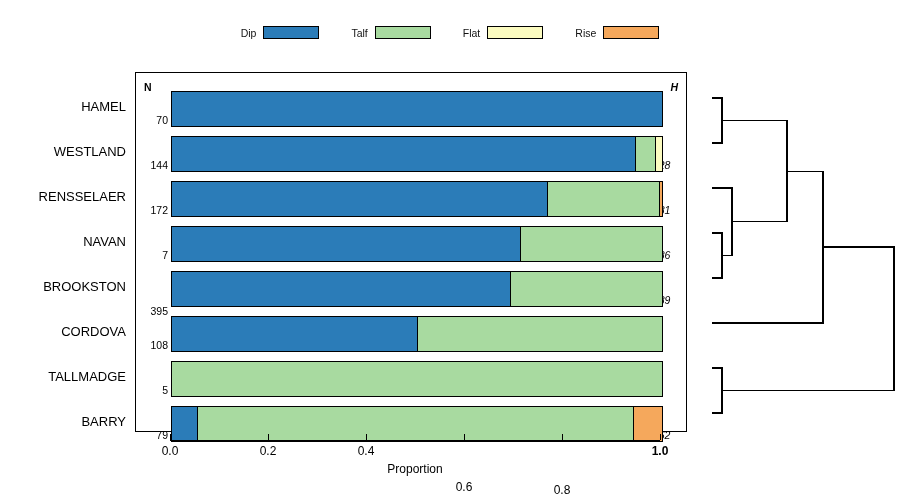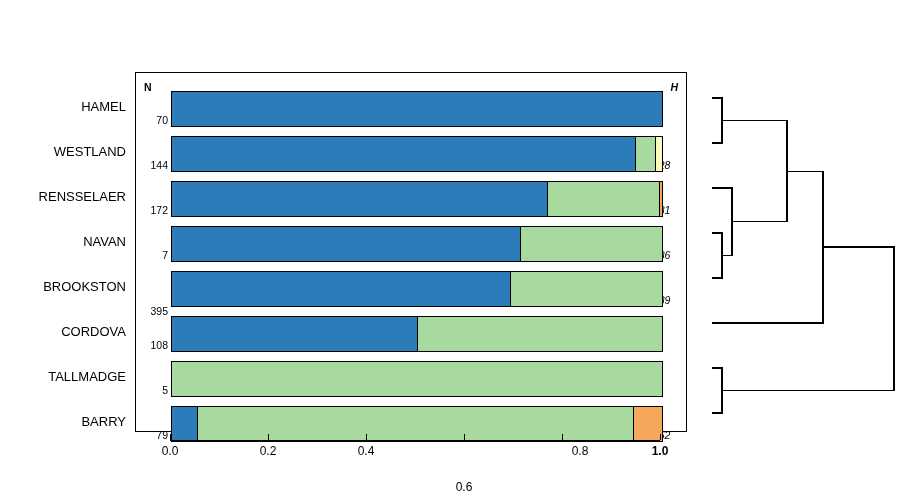--- a/index.html
+++ b/index.html
@@ -72,20 +72,38 @@
   
   .dendro{position:absolute;left:690px;top:72px;width:210px;height:360px;}
   .dendro svg{display:block;}
 </style>
 </head>
 <body>
 
 <div id="stage">
 
 
+  <div class="legend" id="legend">
+      <div class="legend-item">
+        <span class="legend-label">Dip</span>
+        <span class="legend-swatch" style="background: rgb(43, 124, 184);"></span>
+      </div>
+      <div class="legend-item">
+        <span class="legend-label">Talf</span>
+        <span class="legend-swatch" style="background: rgb(168, 218, 160);"></span>
+      </div>
+      <div class="legend-item">
+        <span class="legend-label">Flat</span>
+        <span class="legend-swatch" style="background: rgb(251, 251, 192);"></span>
+      </div>
+      <div class="legend-item">
+        <span class="legend-label">Rise</span>
+        <span class="legend-swatch" style="background: rgb(245, 168, 92);"></span>
+      </div>
+    </div>
 
   <div class="plot-frame" id="plot-frame">
     <div class="labels-col" id="labels-col">
         <div class="row-label" style="top: 26px;">HAMEL</div>
         <div class="row-label" style="top: 71px;">WESTLAND</div>
         <div class="row-label" style="top: 116px;">RENSSELAER</div>
         <div class="row-label" style="top: 161px;">NAVAN</div>
         <div class="row-label" style="top: 206px;">BROOKSTON</div>
         <div class="row-label" style="top: 251px;">CORDOVA</div>
         <div class="row-label" style="top: 296px;">TALLMADGE</div>
@@ -150,24 +168,25 @@
   <div id="axis-ticks">
       <div class="tick" style="left: 170px;"></div>
       <div class="tick-label" style="left: 170px;">0.0</div>
       <div class="tick" style="left: 268px;"></div>
       <div class="tick-label" style="left: 268px;">0.2</div>
       <div class="tick" style="left: 366px;"></div>
       <div class="tick-label" style="left: 366px;">0.4</div>
       <div class="tick" style="left: 464px;"></div>
       <div class="tick-label" style="left: 464px; margin-top: 36px;">0.6</div>
       <div class="tick" style="left: 562px;"></div>
-      <div class="tick-label" style="left: 580px;">0.8</div>
+      <div class="tick-label" style="left: 562px; margin-top: 39px;">0.8</div>
       <div class="tick" style="left: 660px;"></div>
       <div class="tick-label" style="left: 660px; font-weight: bold;">1.0</div>
     </div>
+  <div class="axis-title">Proportion</div>
 
   <div class="dendro">
     <svg width="210" height="360" viewBox="0 0 210 360">
       <g fill="none" stroke="#000" stroke-width="1.1" shape-rendering="crispEdges">
 
         <path d="M22,26 H32 V71 H22"></path>
 
         <path d="M22,161 H32 V206 H22"></path>
 
         <path d="M22,116 H42 V183.5 H32"></path>

